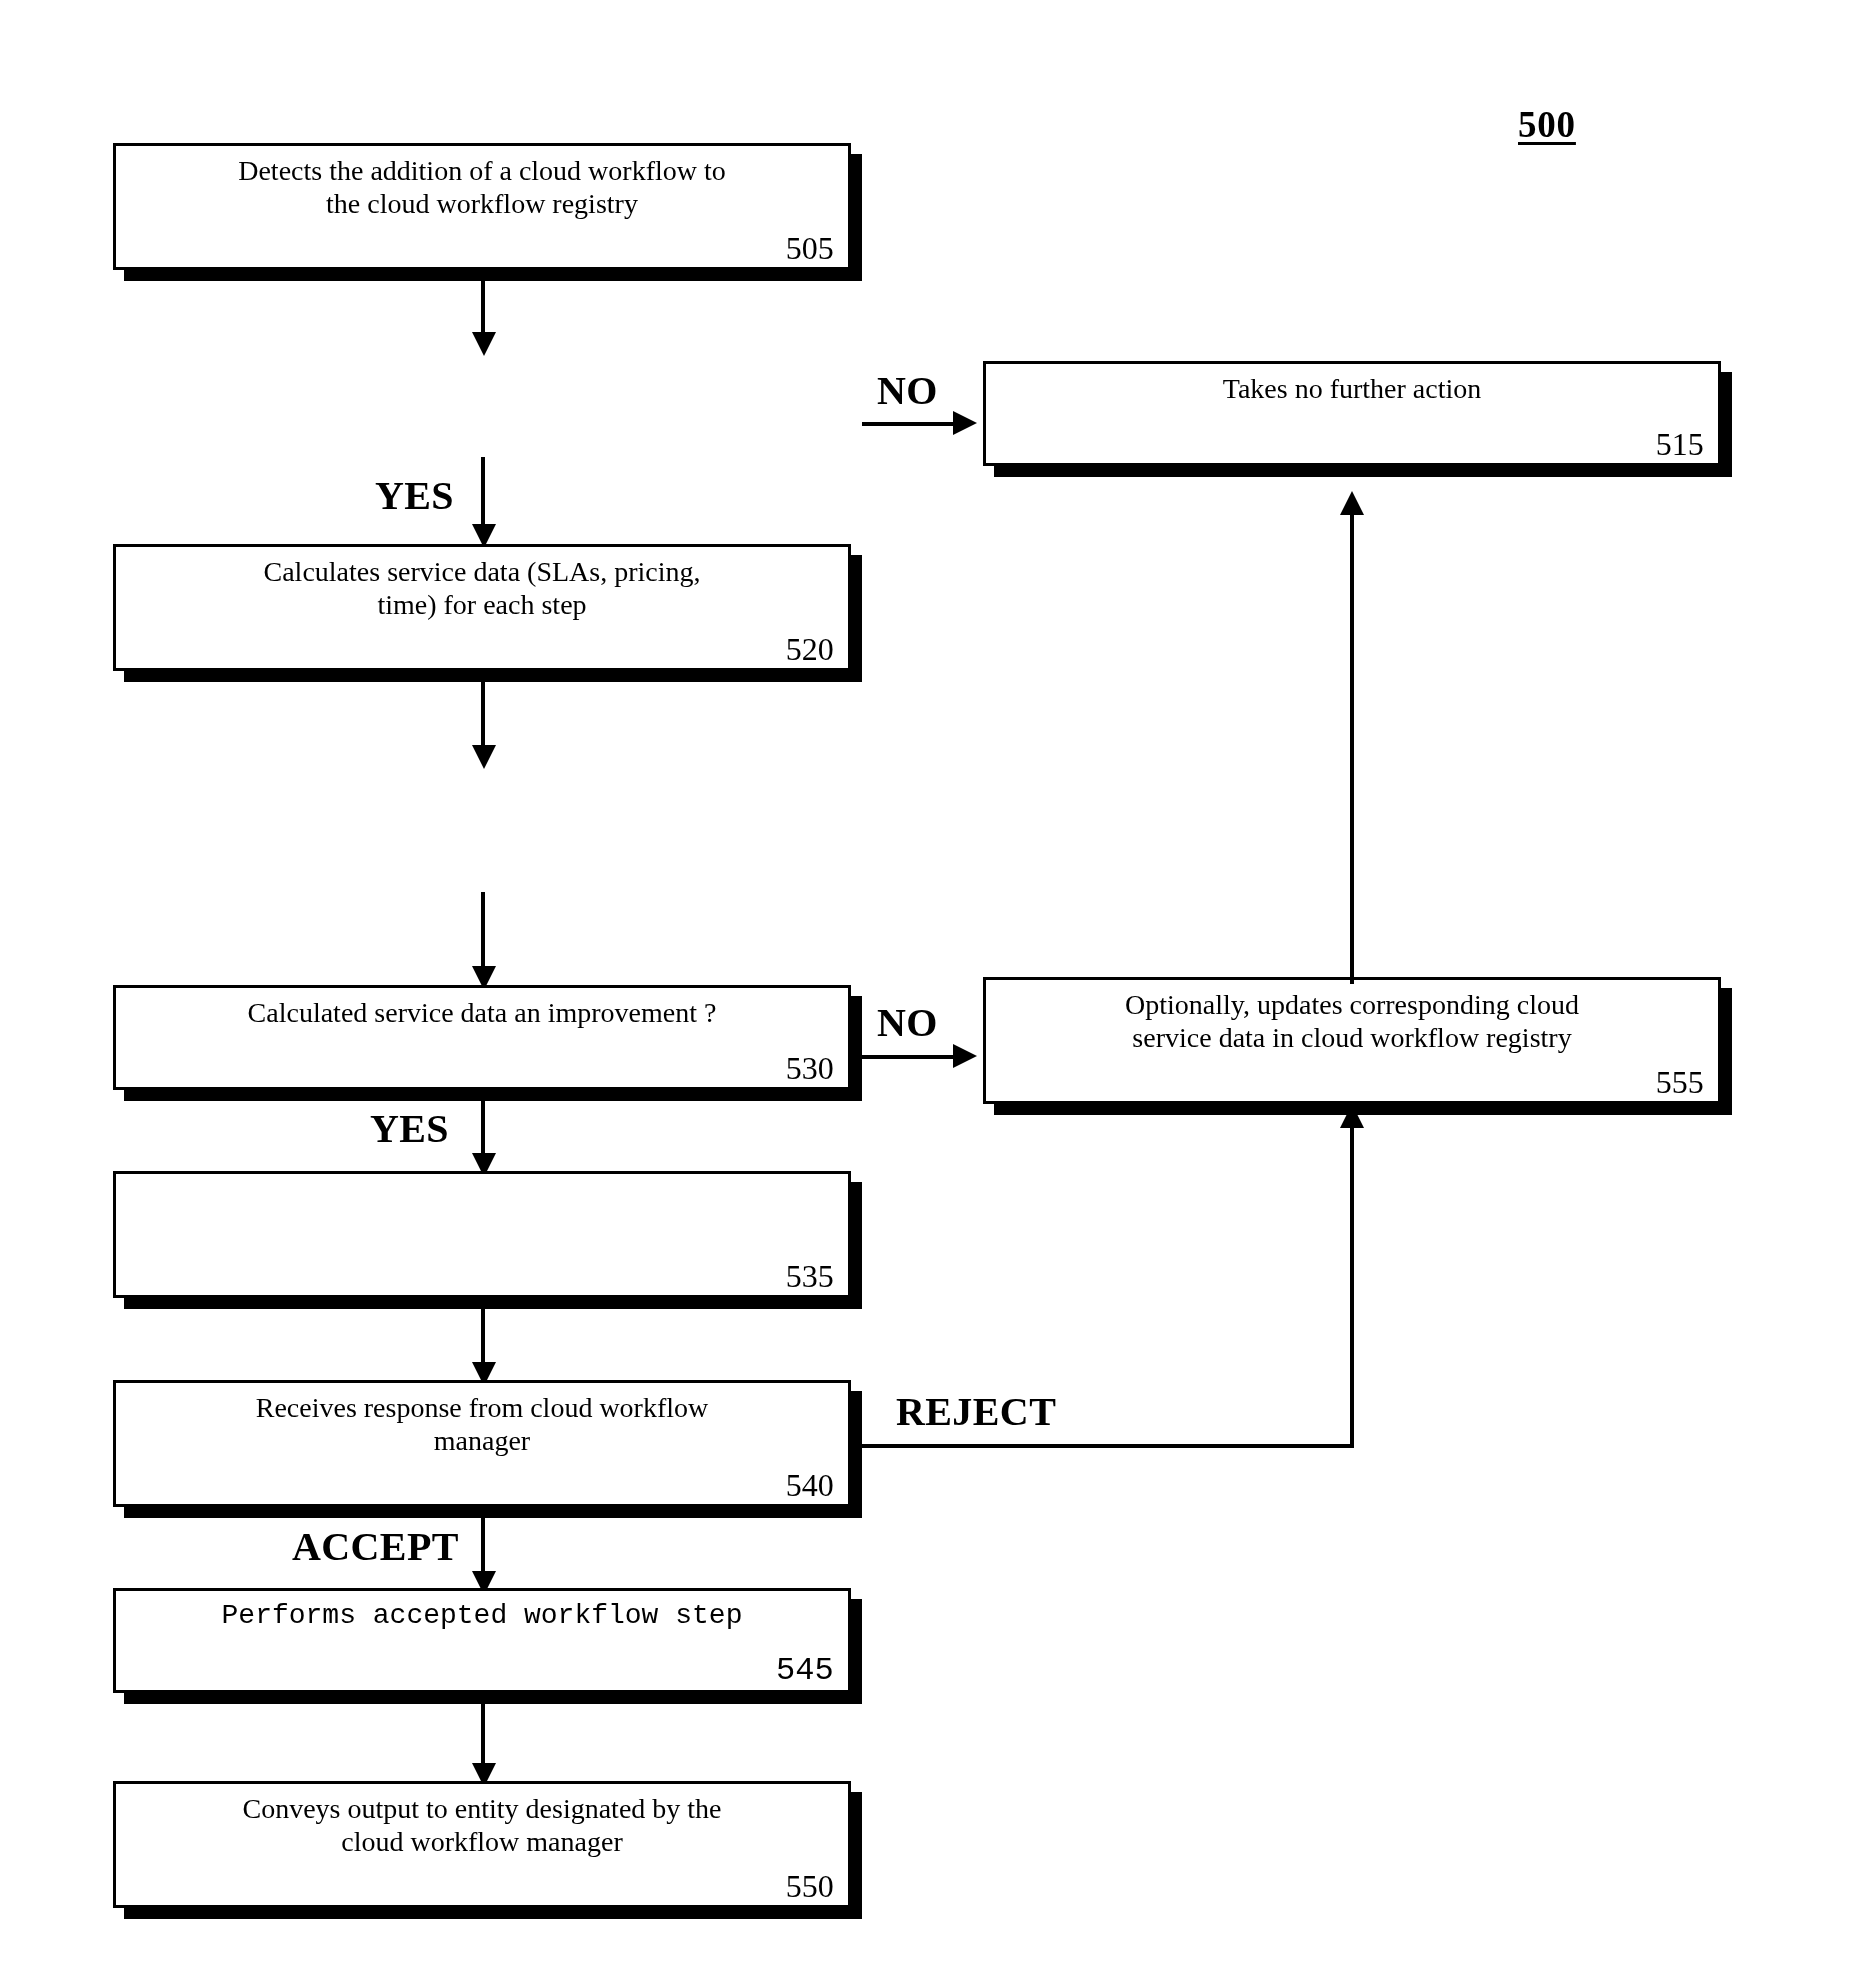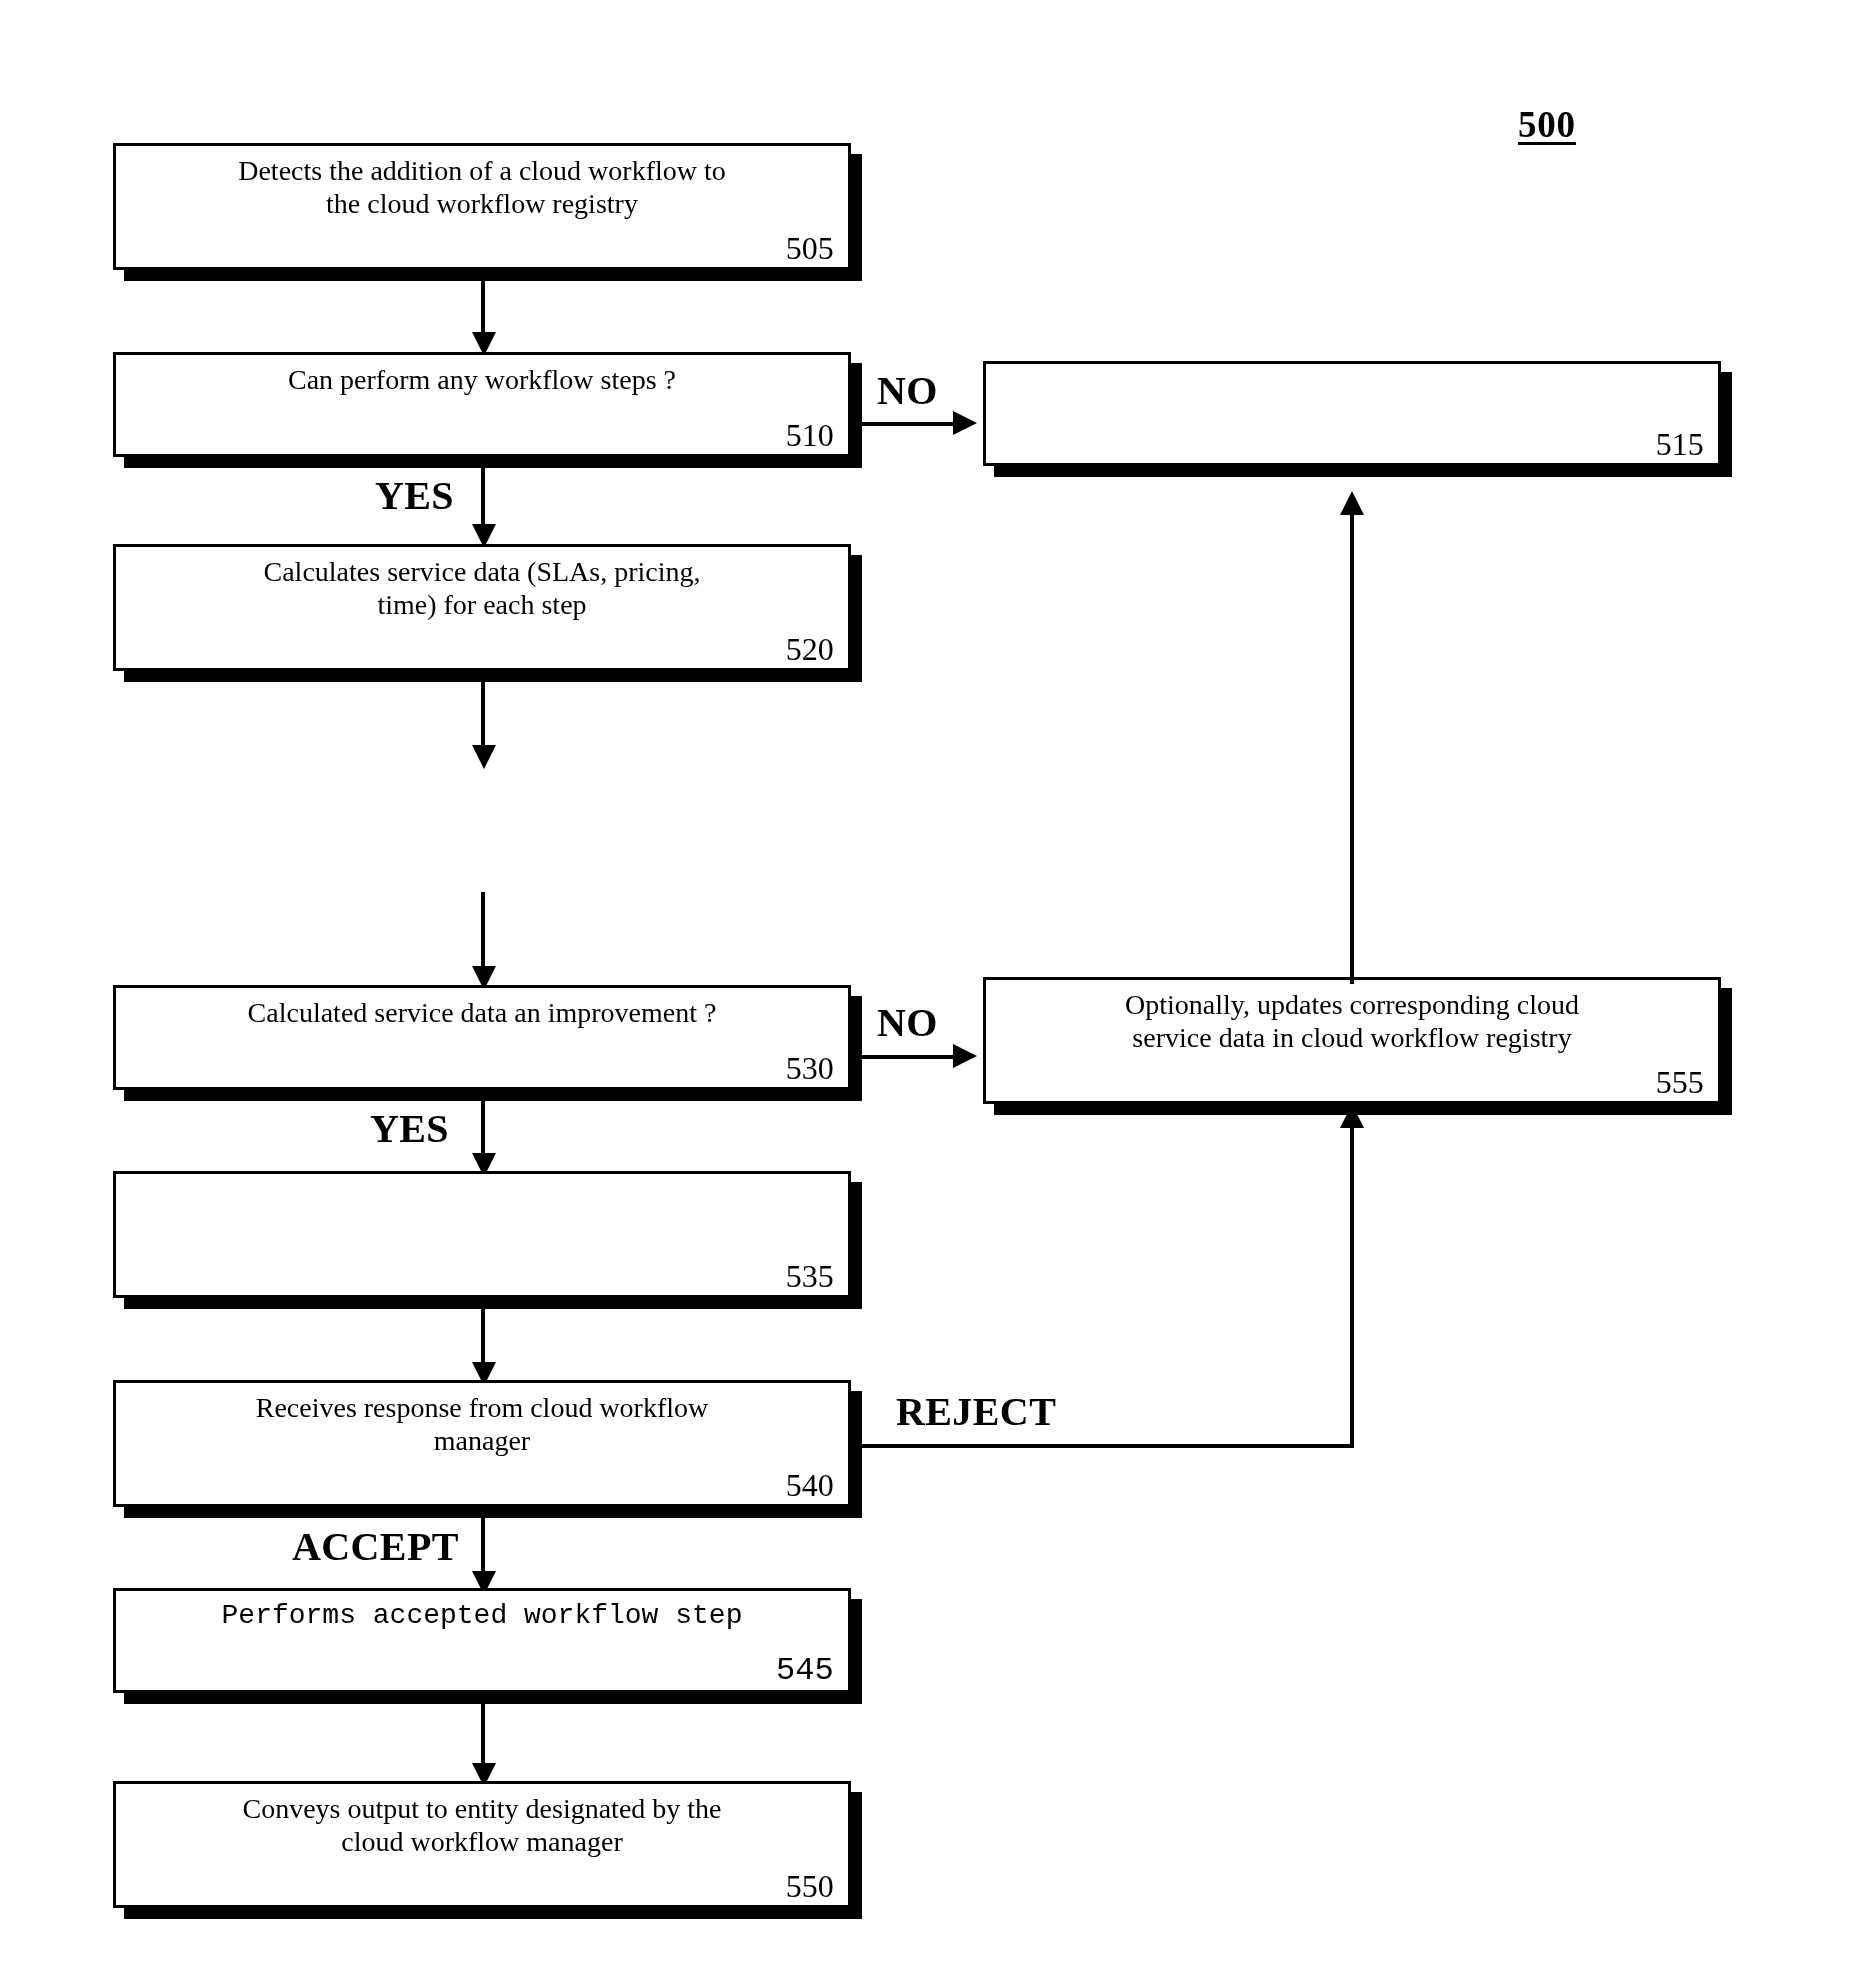--- a/index.html
+++ b/index.html
@@ -110,34 +110,31 @@
 
   <div class="node" style="left:113px; top:143px; width:738px; height:127px;">
     <div class="node-text">Detects the addition of a cloud workflow to
 the cloud workflow registry</div>
     <div class="node-ref">505</div>
   </div>
 
   <div class="vline" style="left:481px; top:270px; height:79px;"></div>
   <div class="arrow-down" style="left:472px; top:332px;"></div>
 
-  <div class="node" style="left:113px; top:352px; width:738px; height:105px;">
-    <div class="node-text">Can perform any workflow steps ?</div>
-    <div class="node-ref">510</div>
-  </div>
 
   <div class="hline" style="left:862px; top:422px; width:103px;"></div>
   <div class="arrow-right" style="left:953px; top:411px;"></div>
   <div class="edge-label" style="left:877px; top:367px;">NO</div>
 
   <div class="vline" style="left:481px; top:457px; height:83px;"></div>
   <div class="arrow-down" style="left:472px; top:524px;"></div>
   <div class="edge-label" style="left:375px; top:472px;">YES</div>
 
   <div class="node" style="left:983px; top:361px; width:738px; height:105px;">
+    <div class="node-text">Takes no further action</div>
     <div class="node-ref">515</div>
   </div>
 
   <div class="node" style="left:113px; top:544px; width:738px; height:127px;">
     <div class="node-text">Calculates service data (SLAs, pricing,
 time) for each step</div>
     <div class="node-ref">520</div>
   </div>
 
   <div class="vline" style="left:481px; top:671px; height:91px;"></div>

